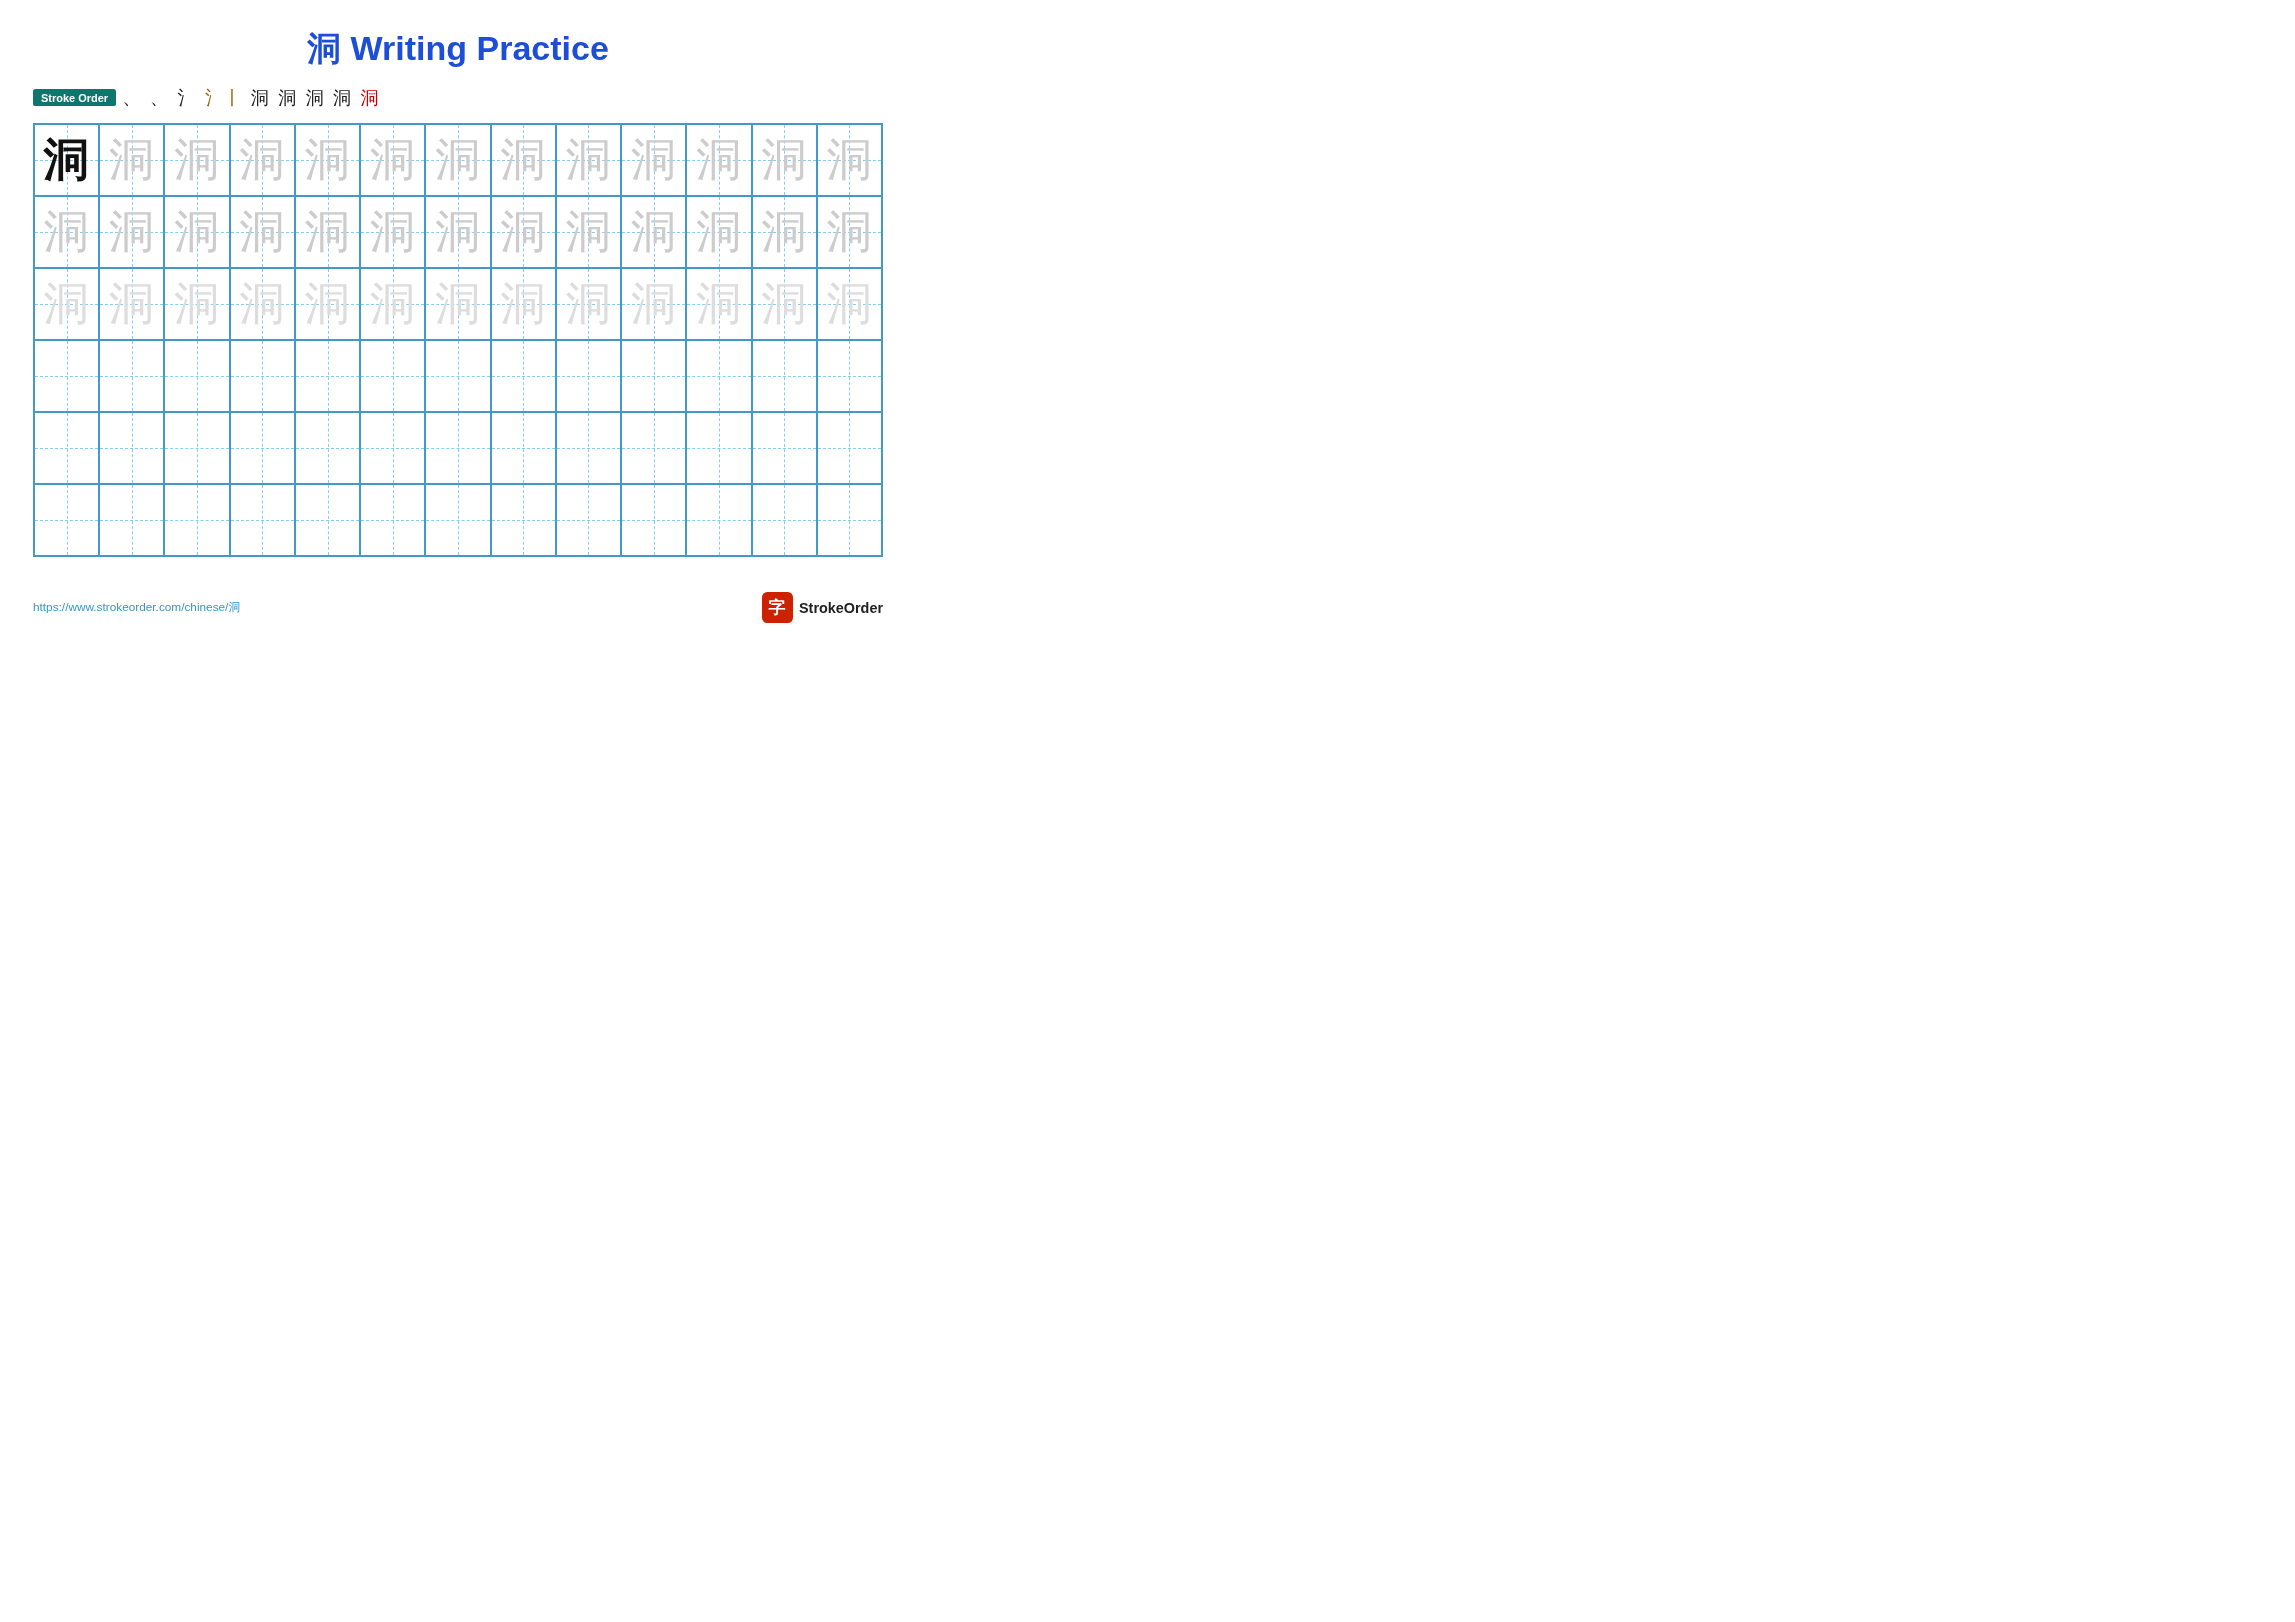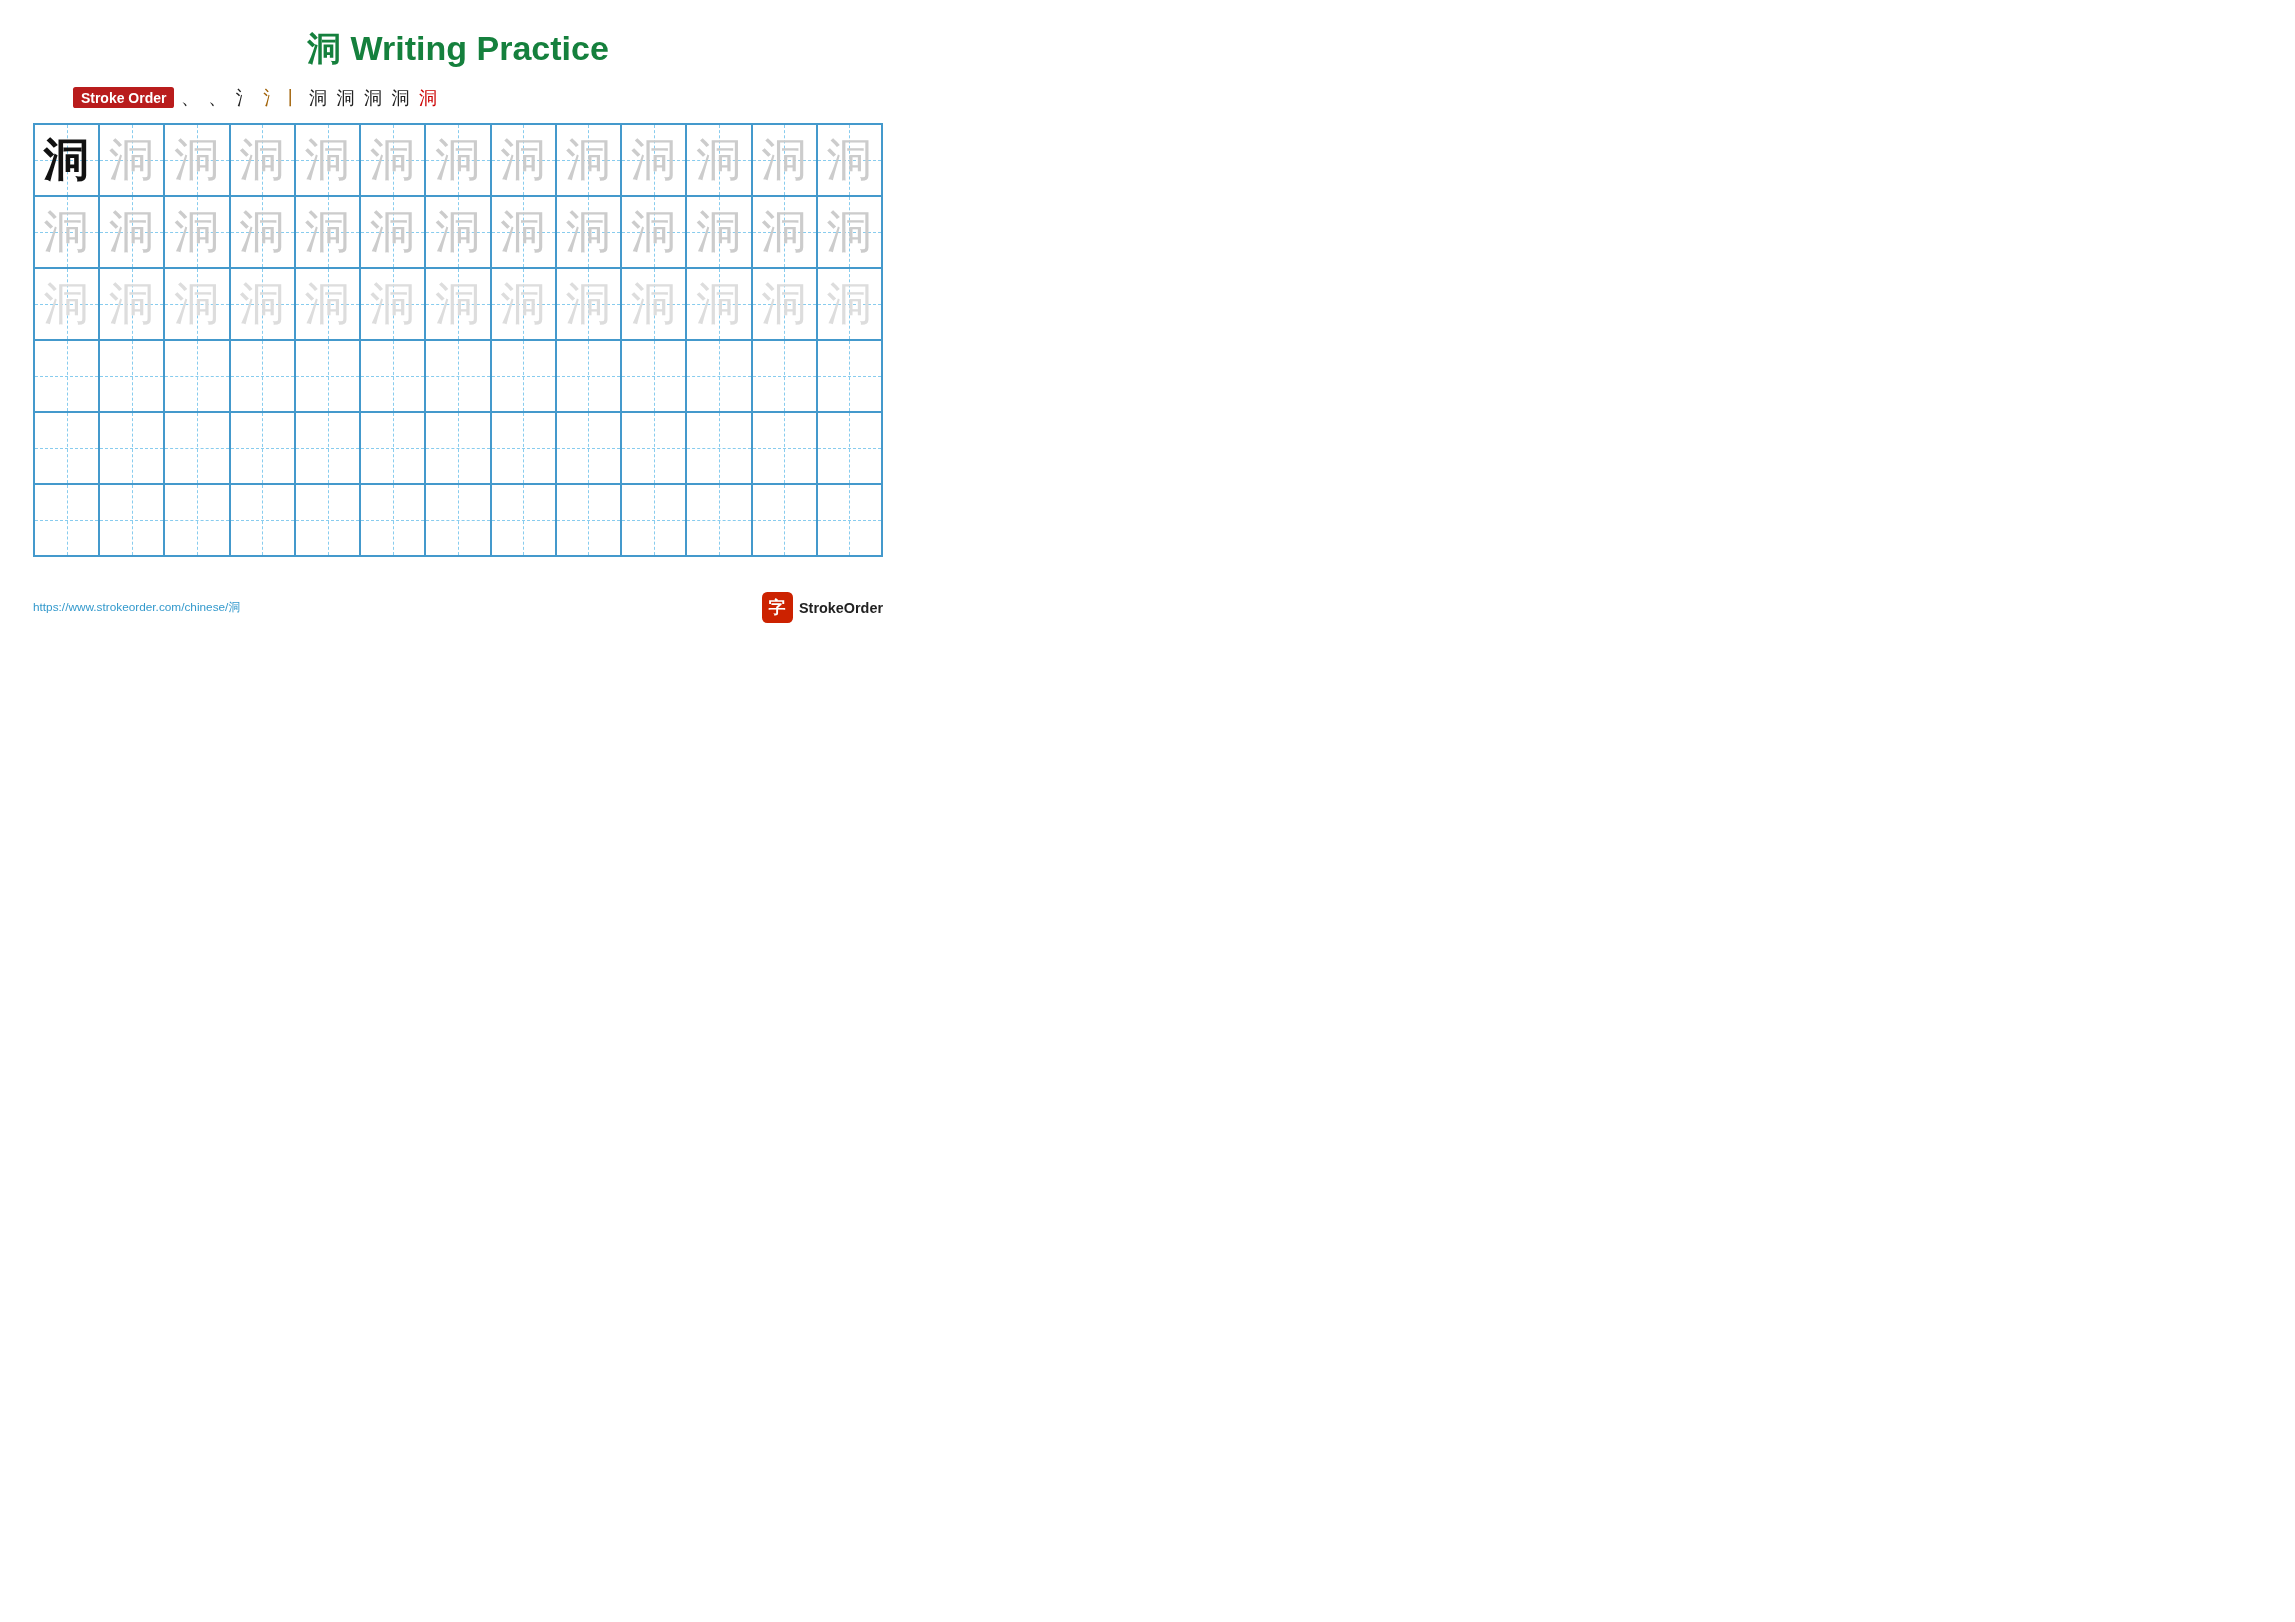--- a/index.html
+++ b/index.html
@@ -10,43 +10,42 @@
       min-height: 648px;
       position: relative;
       padding: 19.6px 33px;
     }
 
     
     .page-title {
       text-align: center;
       font-size: 34px;
       font-weight: bold;
-      color: #15803d;
+      color: #1d4ed8;
       margin-bottom: 13px;
       margin-top: 6.5px;
     }
 
     
     .stroke-order-row {
       display: flex;
       align-items: center;
       gap: 6.5px;
       margin-bottom: 13px;
       font-size: 19.6px;
     }
 
     .stroke-order-badge {
-      background: #b91c1c;
+      background: #0f766e;
       color: #fff;
-      font-size: 14px;
+      font-size: 11px;
       font-weight: bold;
       padding: 2.6px 7.9px;
       border-radius: 2.6px;
       white-space: nowrap;
-      margin-left: 40px;
     }
 
     .stroke-steps {
       display: flex;
       align-items: center;
       gap: 9.2px;
       color: #222;
       font-size: 18.3px;
     }
 

